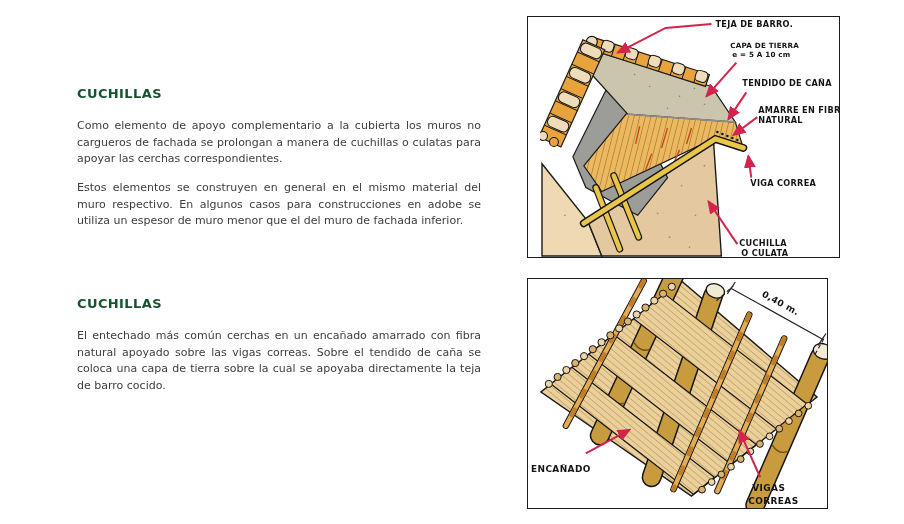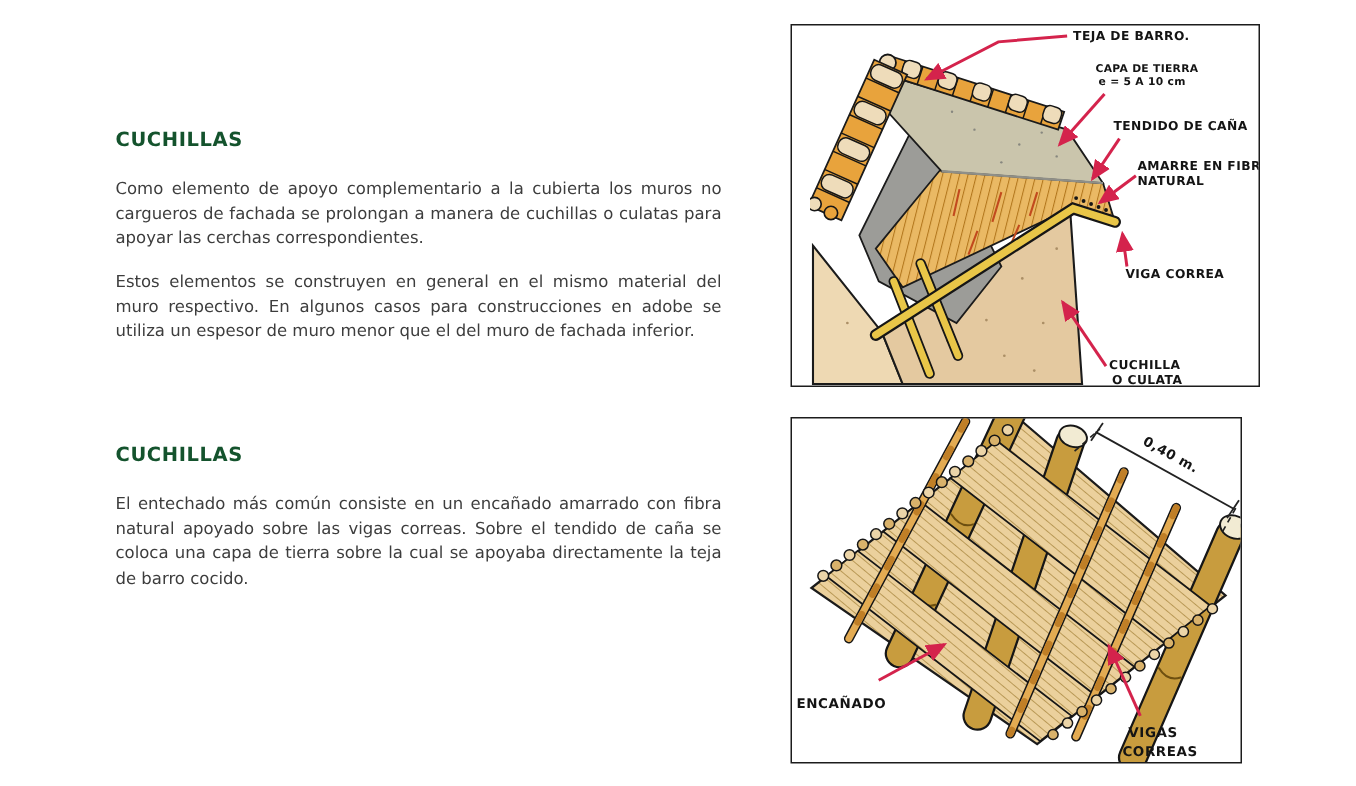--- a/index.html
+++ b/index.html
@@ -23,21 +23,21 @@
 
   <div class="text-col" style="top:86px;">
     <h2 class="sec-title">CUCHILLAS</h2>
   </div>
   <p class="text-col sec-par" style="top:118px;">Como elemento de apoyo complementario a la cubierta los muros no cargueros de fachada se prolongan a manera de cuchillas o culatas para apoyar las cerchas correspondientes.</p>
   <p class="text-col sec-par" style="top:180px;">Estos elementos se construyen en general en el mismo material del muro respectivo. En algunos casos para construcciones en adobe se utiliza un espesor de muro menor que el del muro de fachada inferior.</p>
 
   <div class="text-col" style="top:296px;">
     <h2 class="sec-title">CUCHILLAS</h2>
   </div>
-  <p class="text-col sec-par" style="top:328px;">El entechado más común consiste en un encañado amarrado con fibra natural apoyado sobre las vigas correas. Sobre el tendido de caña se coloca una capa de tierra sobre la cual se apoyaba directamente la teja de barro cocido.</p>
+  <p class="text-col sec-par" style="top:328px;">El entechado más común cerchas en un encañado amarrado con fibra natural apoyado sobre las vigas correas. Sobre el tendido de caña se coloca una capa de tierra sobre la cual se apoyaba directamente la teja de barro cocido.</p>
 
   <div class="fig" style="top:16px;height:240px;padding-left:12px;">
     <svg width="299" height="240" viewBox="0 0 300 242" preserveAspectRatio="none">
       <defs>
         <pattern id="caneHatch" patternUnits="userSpaceOnUse" width="5.5" height="7" patternTransform="rotate(14)">
           <rect width="5.5" height="7" fill="#eab964"></rect>
           <line x1="0" y1="0" x2="0" y2="7" stroke="#b2761c" stroke-width="1.4"></line>
         </pattern>
         <marker id="arrow1" markerWidth="7" markerHeight="6" refX="6" refY="3" orient="auto">
           <path d="M0,0 L7,3 L0,6 Z" fill="#d4234c"></path>

